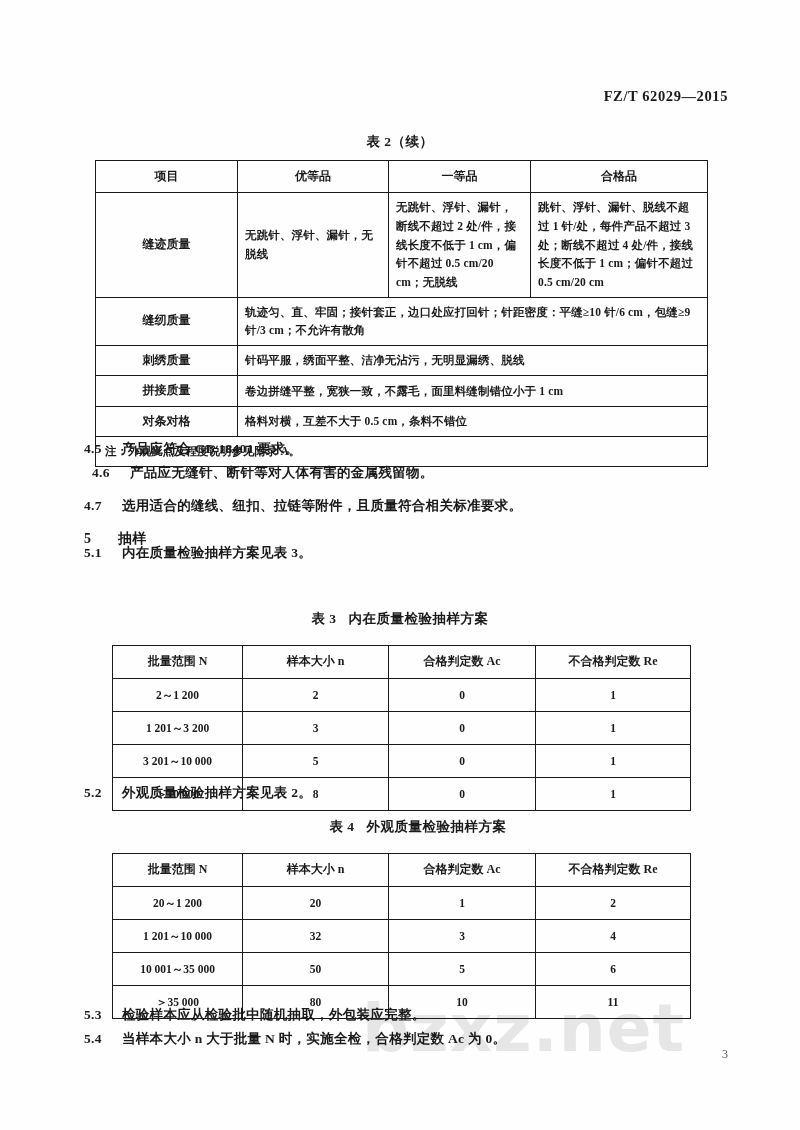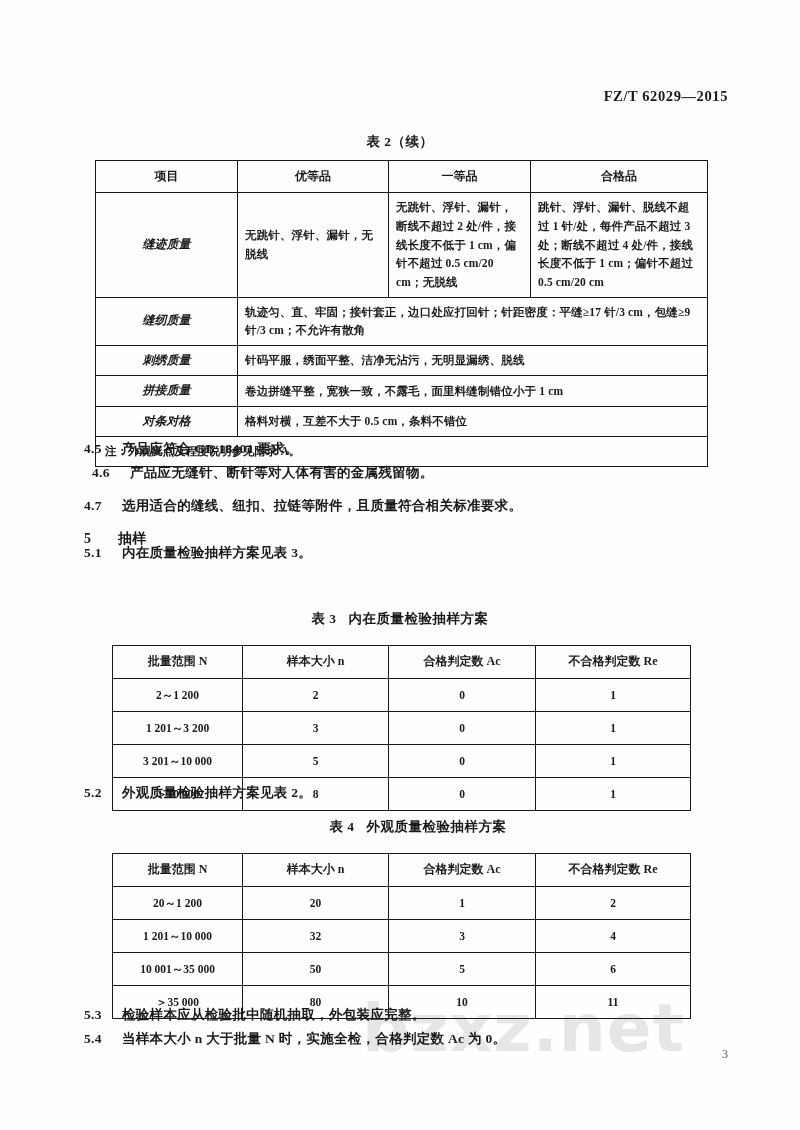--- a/index.html
+++ b/index.html
@@ -88,21 +88,20 @@
   table.spec th {
     text-align: center;
     font-weight: bold;
     font-size: 12px;
     padding: 6px 4px;
   }
   table.spec td.rowlabel {
     text-align: center;
     font-weight: bold;
     font-size: 12px;
-    font-style: italic;
   }
   table.spec td.body {
     text-align: left;
     font-weight: bold;
     letter-spacing: 0.15px;
   }
   table.spec td.note {
     text-align: left;
     font-weight: bold;
     font-size: 11.5px;
@@ -211,21 +210,21 @@
       </thead>
       <tbody>
         <tr>
           <td class="rowlabel">缝迹质量</td>
           <td class="body">无跳针、浮针、漏针，无脱线</td>
           <td class="body">无跳针、浮针、漏针，断线不超过 2 处/件，接线长度不低于 1 cm，偏针不超过 0.5 cm/20 cm；无脱线</td>
           <td class="body">跳针、浮针、漏针、脱线不超过 1 针/处，每件产品不超过 3 处；断线不超过 4 处/件，接线长度不低于 1 cm；偏针不超过 0.5 cm/20 cm</td>
         </tr>
         <tr>
           <td class="rowlabel">缝纫质量</td>
-          <td class="body" colspan="3">轨迹匀、直、牢固；接针套正，边口处应打回针；针距密度：平缝≥17 针/3 cm，包缝≥9 针/3 cm；不允许有散角</td>
+          <td class="body" colspan="3">轨迹匀、直、牢固；接针套正，边口处应打回针；针距密度：平缝≥10 针/6 cm，包缝≥9 针/3 cm；不允许有散角</td>
         </tr>
         <tr>
           <td class="rowlabel">刺绣质量</td>
           <td class="body" colspan="3">针码平服，绣面平整、洁净无沾污，无明显漏绣、脱线</td>
         </tr>
         <tr>
           <td class="rowlabel">拼接质量</td>
           <td class="body" colspan="3">卷边拼缝平整，宽狭一致，不露毛，面里料缝制错位小于 1 cm</td>
         </tr>
         <tr>

